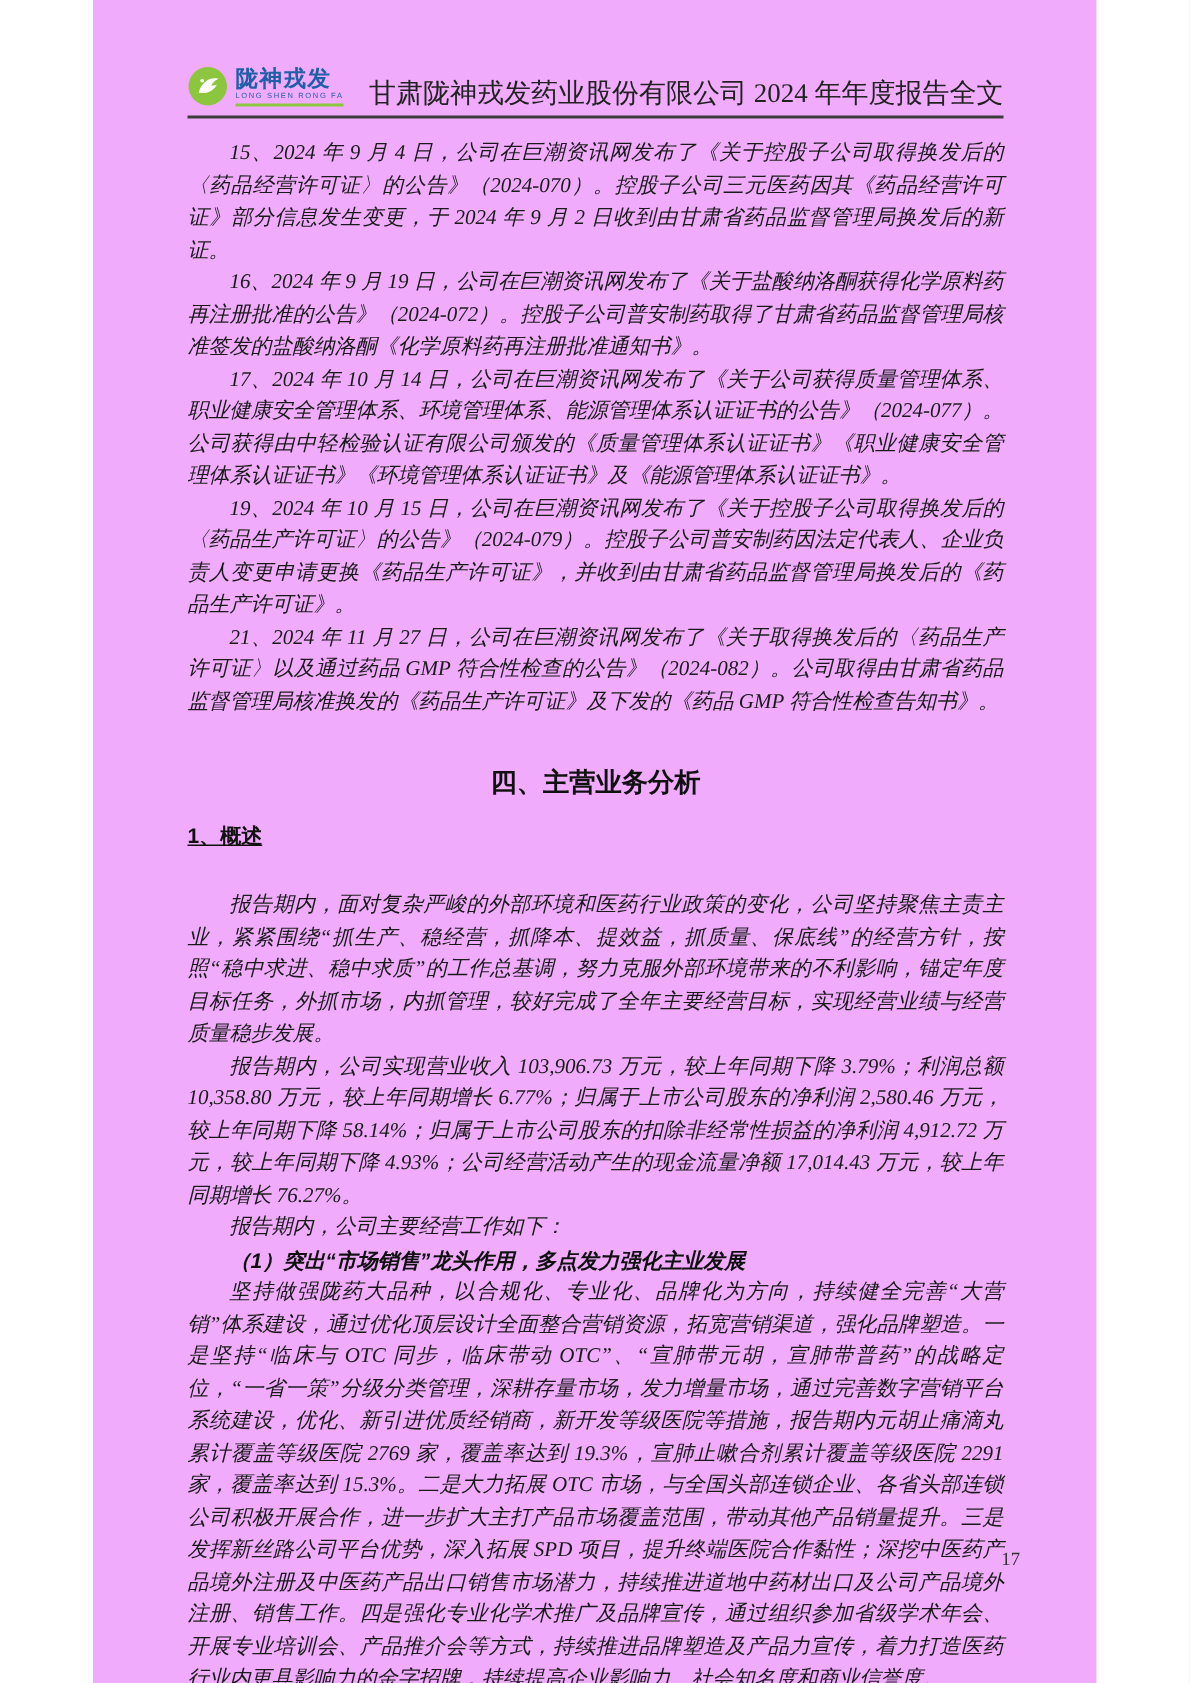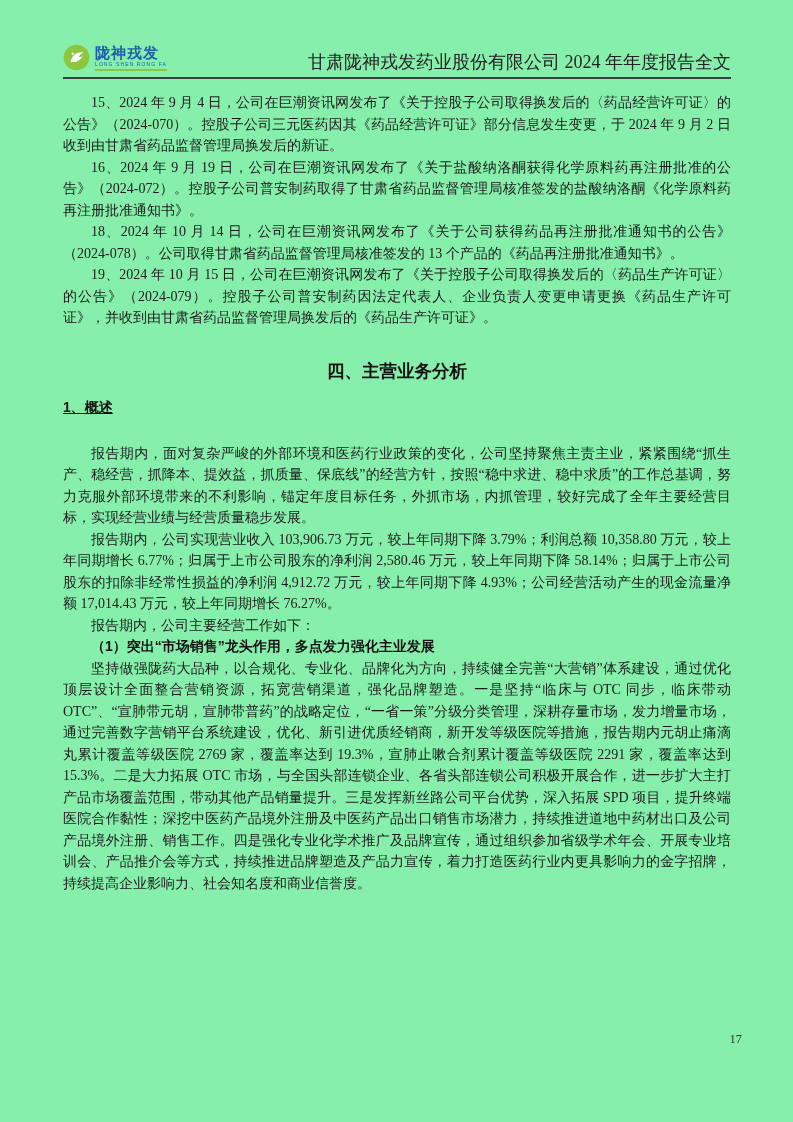--- a/index.html
+++ b/index.html
@@ -1,22 +1,22 @@
 <!DOCTYPE html>
 <html><head>
 <meta charset="utf-8">
 <style>
   * { margin: 0; padding: 0; box-sizing: border-box; }
   html, body { background: #ffffff; }
   .page {
     position: relative;
-    width: 793px;
+    width: 669px;
     height: 1122px;
     margin: 0 auto;
-    background: #86efac;
+    background: #f0abfc;
     overflow: hidden;
     color: #1a1a1a;
     font-family: "Liberation Serif", "DejaVu Serif", serif;
   }
   
   .header {
     display: flex;
     justify-content: space-between;
     align-items: flex-end;
     padding: 44px 62px 6px 63px;
@@ -50,21 +50,21 @@
     margin: 0 62px 0 63px;
     border-top: 2px solid #3c3c3c;
   }
   
   .main {
     padding: 13px 62px 0 63px;
     font-size: 14px;
     line-height: 21.5px;
     text-align: justify;
   }
-  .main p { text-indent: 2em; margin: 0; }
+  .main p { text-indent: 2em; margin: 0; font-style: italic; }
   .sec-heading {
     font-family: "Liberation Sans", "DejaVu Sans", sans-serif;
     font-size: 17.5px;
     font-weight: bold;
     color: #111111;
     margin: 30px 0 14px 0;
     text-align: center;
     line-height: 24px;
   }
   .sub-heading {
@@ -108,22 +108,23 @@
       </div>
     </div>
     <div class="header-title">甘肃陇神戎发药业股份有限公司 2024 年年度报告全文</div>
   </header>
 
   <div class="header-rule"></div>
 
   <main class="main">
     <p>15、2024 年 9 月 4 日，公司在巨潮资讯网发布了《关于控股子公司取得换发后的〈药品经营许可证〉的公告》（2024-070）。控股子公司三元医药因其《药品经营许可证》部分信息发生变更，于 2024 年 9 月 2 日收到由甘肃省药品监督管理局换发后的新证。</p>
     <p>16、2024 年 9 月 19 日，公司在巨潮资讯网发布了《关于盐酸纳洛酮获得化学原料药再注册批准的公告》（2024-072）。控股子公司普安制药取得了甘肃省药品监督管理局核准签发的盐酸纳洛酮《化学原料药再注册批准通知书》。</p>
-    <p>18、2024 年 10 月 14 日，公司在巨潮资讯网发布了《关于公司获得药品再注册批准通知书的公告》（2024-078）。公司取得甘肃省药品监督管理局核准签发的 13 个产品的《药品再注册批准通知书》。</p>
+    <p>17、2024 年 10 月 14 日，公司在巨潮资讯网发布了《关于公司获得质量管理体系、职业健康安全管理体系、环境管理体系、能源管理体系认证证书的公告》（2024-077）。公司获得由中轻检验认证有限公司颁发的《质量管理体系认证证书》《职业健康安全管理体系认证证书》《环境管理体系认证证书》及《能源管理体系认证证书》。</p>
     <p>19、2024 年 10 月 15 日，公司在巨潮资讯网发布了《关于控股子公司取得换发后的〈药品生产许可证〉的公告》（2024-079）。控股子公司普安制药因法定代表人、企业负责人变更申请更换《药品生产许可证》，并收到由甘肃省药品监督管理局换发后的《药品生产许可证》。</p>
+    <p>21、2024 年 11 月 27 日，公司在巨潮资讯网发布了《关于取得换发后的〈药品生产许可证〉以及通过药品 GMP 符合性检查的公告》（2024-082）。公司取得由甘肃省药品监督管理局核准换发的《药品生产许可证》及下发的《药品 GMP 符合性检查告知书》。</p>
 
     <div class="sec-heading">四、主营业务分析</div>
     <div class="sub-heading">1、概述</div>
 
     <p>报告期内，面对复杂严峻的外部环境和医药行业政策的变化，公司坚持聚焦主责主业，紧紧围绕“抓生产、稳经营，抓降本、提效益，抓质量、保底线”的经营方针，按照“稳中求进、稳中求质”的工作总基调，努力克服外部环境带来的不利影响，锚定年度目标任务，外抓市场，内抓管理，较好完成了全年主要经营目标，实现经营业绩与经营质量稳步发展。</p>
     <p>报告期内，公司实现营业收入 103,906.73 万元，较上年同期下降 3.79%；利润总额 10,358.80 万元，较上年同期增长 6.77%；归属于上市公司股东的净利润 2,580.46 万元，较上年同期下降 58.14%；归属于上市公司股东的扣除非经常性损益的净利润 4,912.72 万元，较上年同期下降 4.93%；公司经营活动产生的现金流量净额 17,014.43 万元，较上年同期增长 76.27%。</p>
     <p>报告期内，公司主要经营工作如下：</p>
     <p class="bold-sub">（1）突出“市场销售”龙头作用，多点发力强化主业发展</p>
     <p>坚持做强陇药大品种，以合规化、专业化、品牌化为方向，持续健全完善“大营销”体系建设，通过优化顶层设计全面整合营销资源，拓宽营销渠道，强化品牌塑造。一是坚持“临床与 OTC 同步，临床带动 OTC”、“宣肺带元胡，宣肺带普药”的战略定位，“一省一策”分级分类管理，深耕存量市场，发力增量市场，通过完善数字营销平台系统建设，优化、新引进优质经销商，新开发等级医院等措施，报告期内元胡止痛滴丸累计覆盖等级医院 2769 家，覆盖率达到 19.3%，宣肺止嗽合剂累计覆盖等级医院 2291 家，覆盖率达到 15.3%。二是大力拓展 OTC 市场，与全国头部连锁企业、各省头部连锁公司积极开展合作，进一步扩大主打产品市场覆盖范围，带动其他产品销量提升。三是发挥新丝路公司平台优势，深入拓展 SPD 项目，提升终端医院合作黏性；深挖中医药产品境外注册及中医药产品出口销售市场潜力，持续推进道地中药材出口及公司产品境外注册、销售工作。四是强化专业化学术推广及品牌宣传，通过组织参加省级学术年会、开展专业培训会、产品推介会等方式，持续推进品牌塑造及产品力宣传，着力打造医药行业内更具影响力的金字招牌，持续提高企业影响力、社会知名度和商业信誉度。</p>
   </main>

